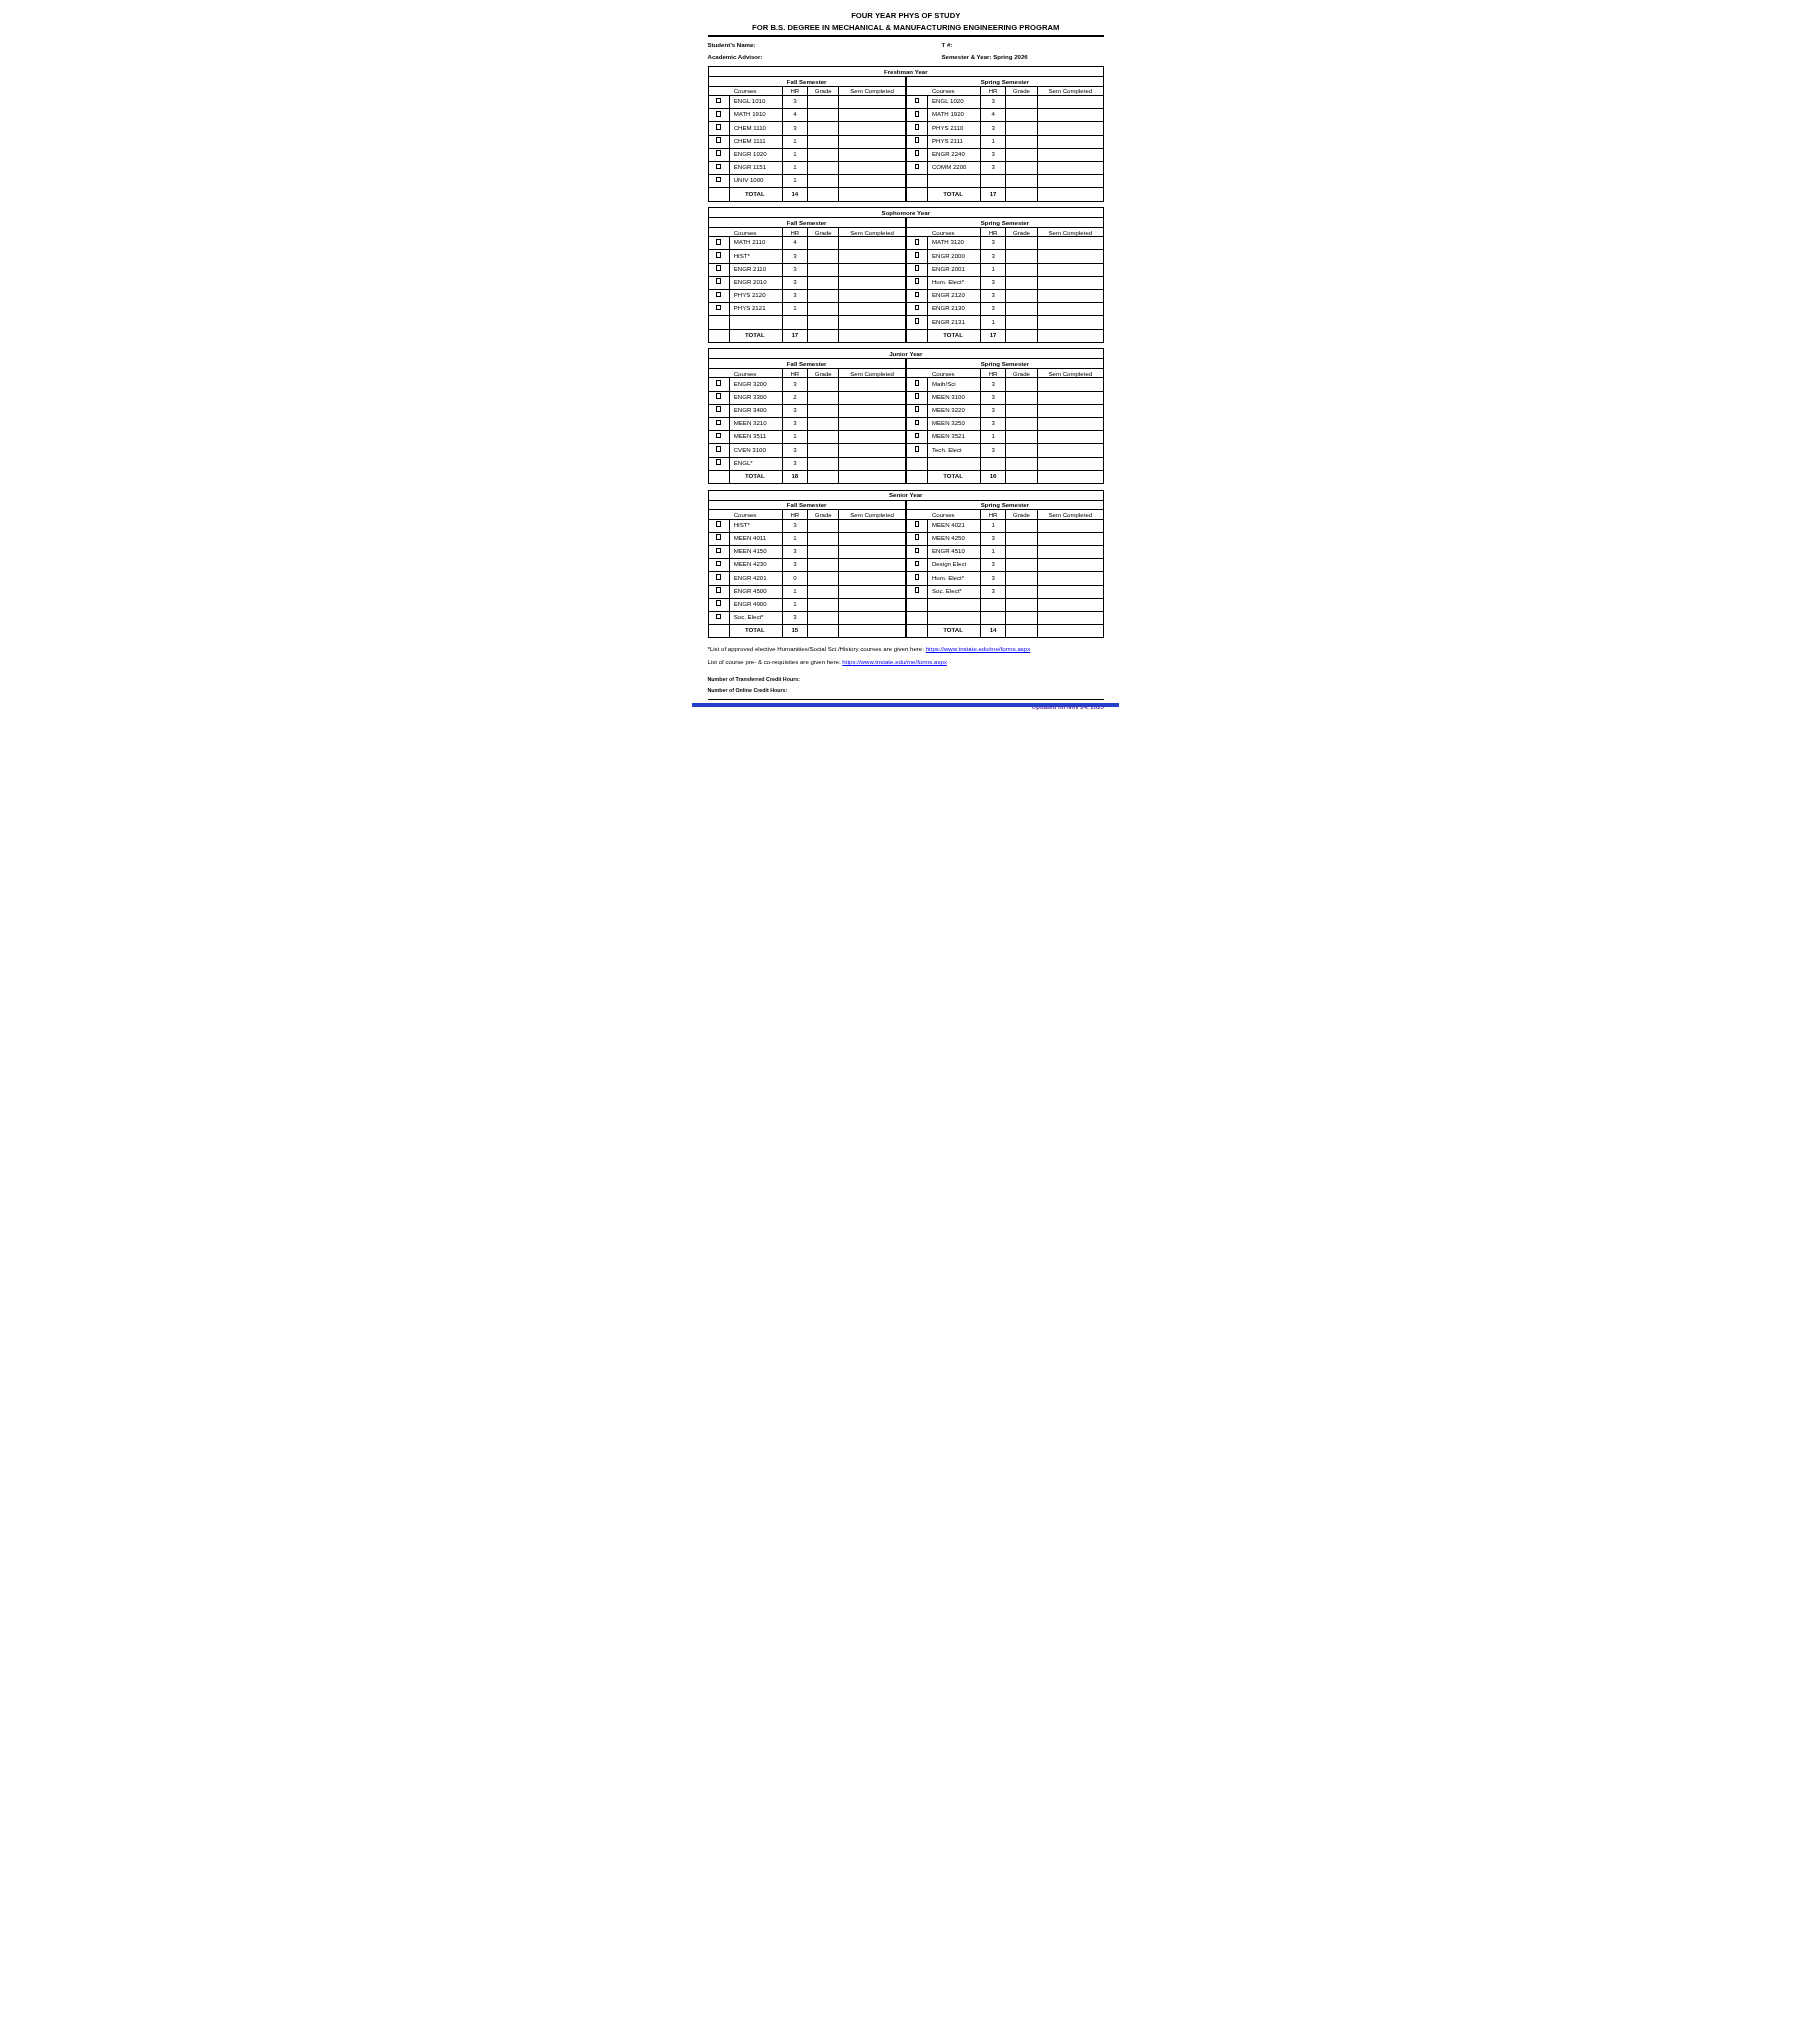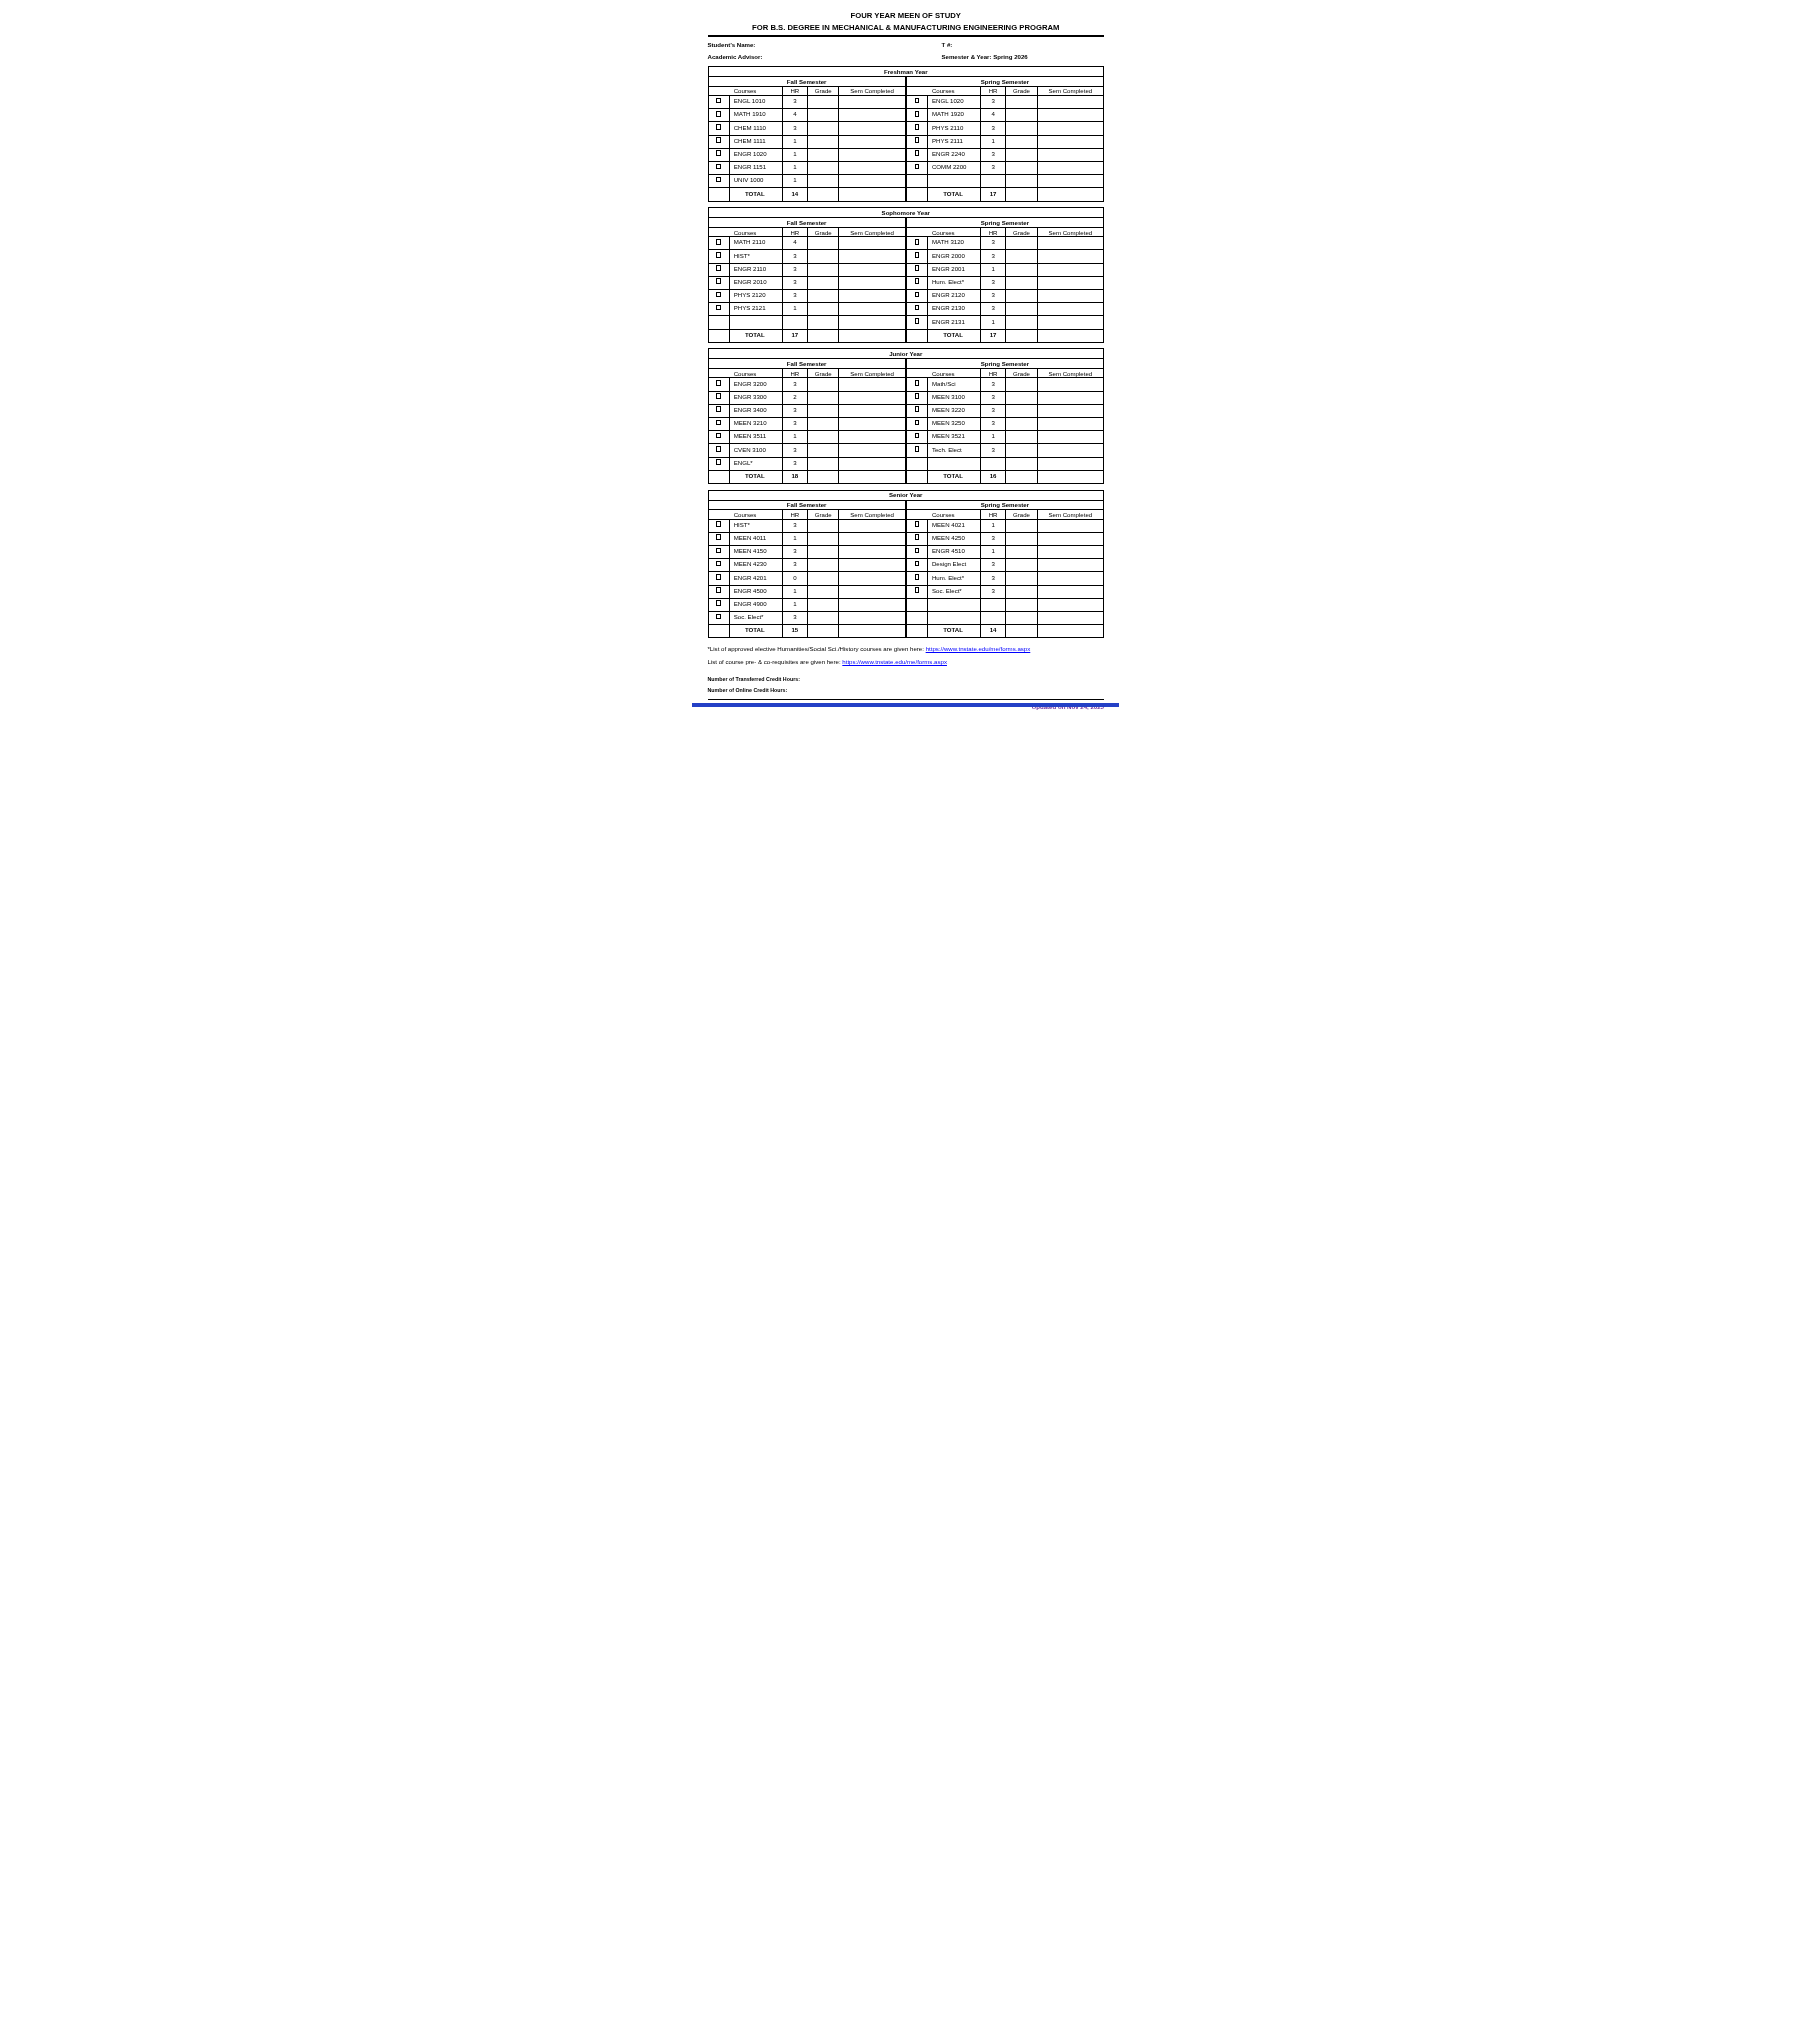--- a/index.html
+++ b/index.html
@@ -43,21 +43,21 @@
   .footer-rule{height:1.2px;background:#000;margin-top:1.2px;}
   .updated{text-align:right;font-weight:bold;font-size:6.1px;margin-top:2.8px;}
   .bottom-bar{position:absolute;left:0;right:0;bottom:2.8px;height:3.7px;}
 </style>
 </head>
 <body>
 
 <div class="page">
   <div class="content">
 
-    <div class="title-line">FOUR YEAR MEEN OF STUDY</div>
+    <div class="title-line">FOUR YEAR PHYS OF STUDY</div>
     <div class="title-line">FOR B.S. DEGREE IN MECHANICAL &amp; MANUFACTURING ENGINEERING PROGRAM</div>
     <div class="title-rule"></div>
 
     <div class="info">
       <div class="info-row">
         <span class="info-left">Student’s Name:</span>
         <span>T #:</span>
       </div>
       <div class="info-row">
         <span class="info-left">Academic Advisor:</span>

